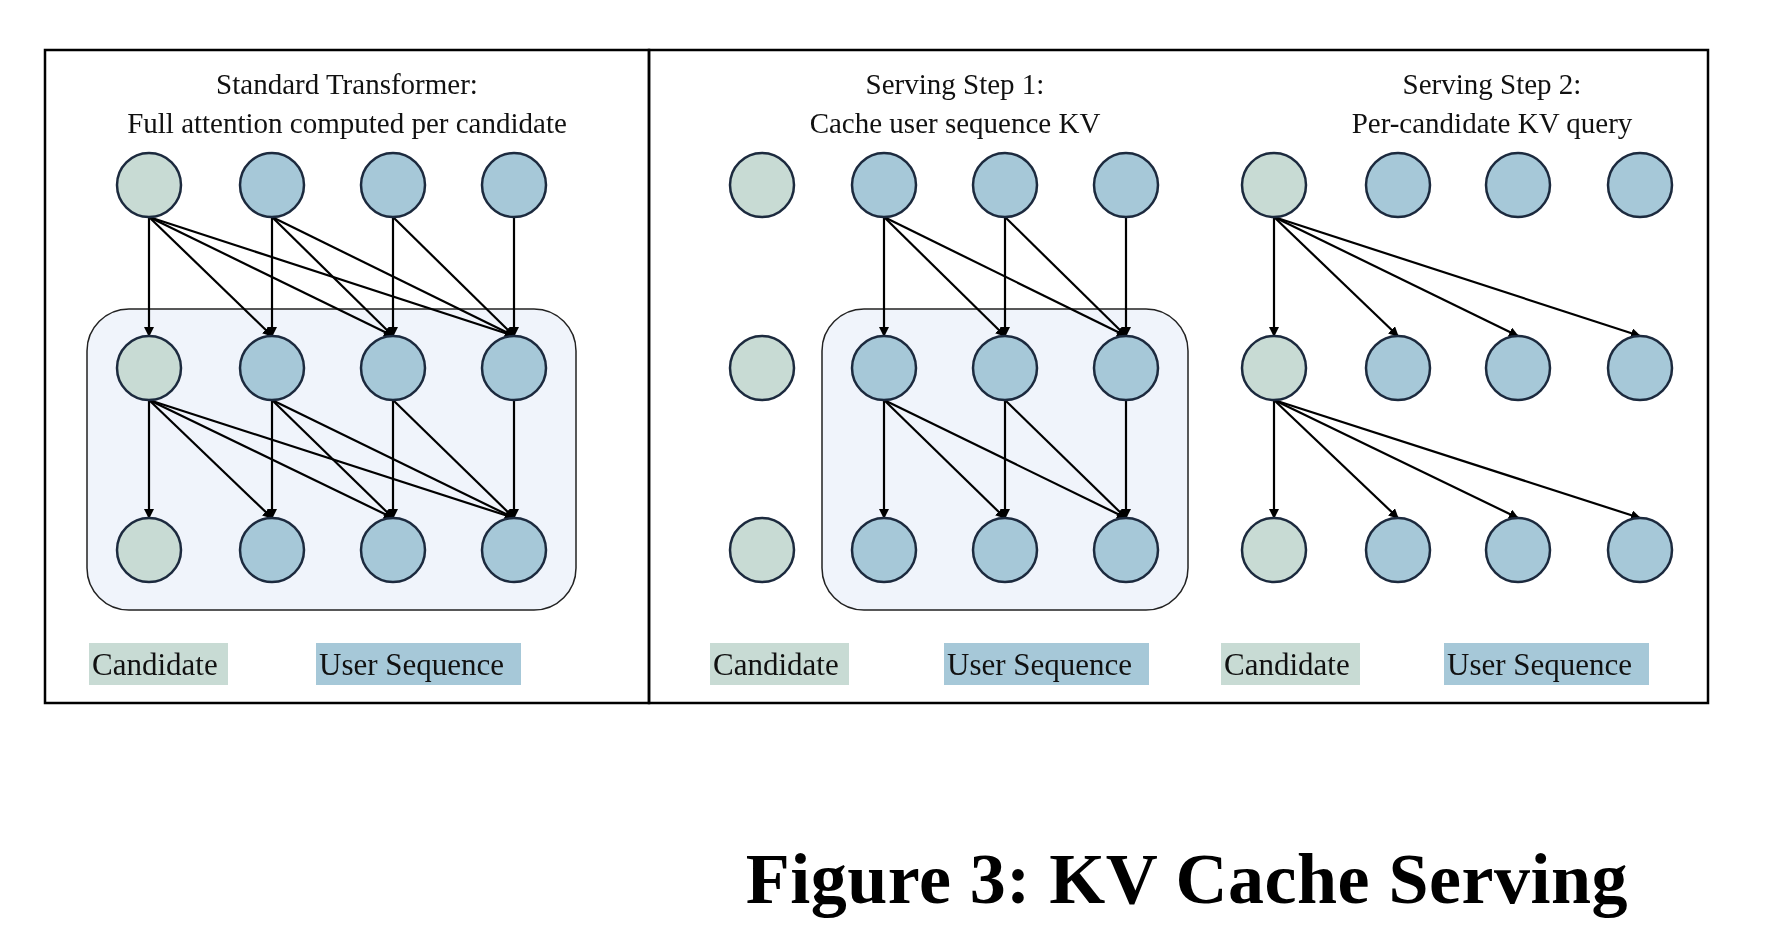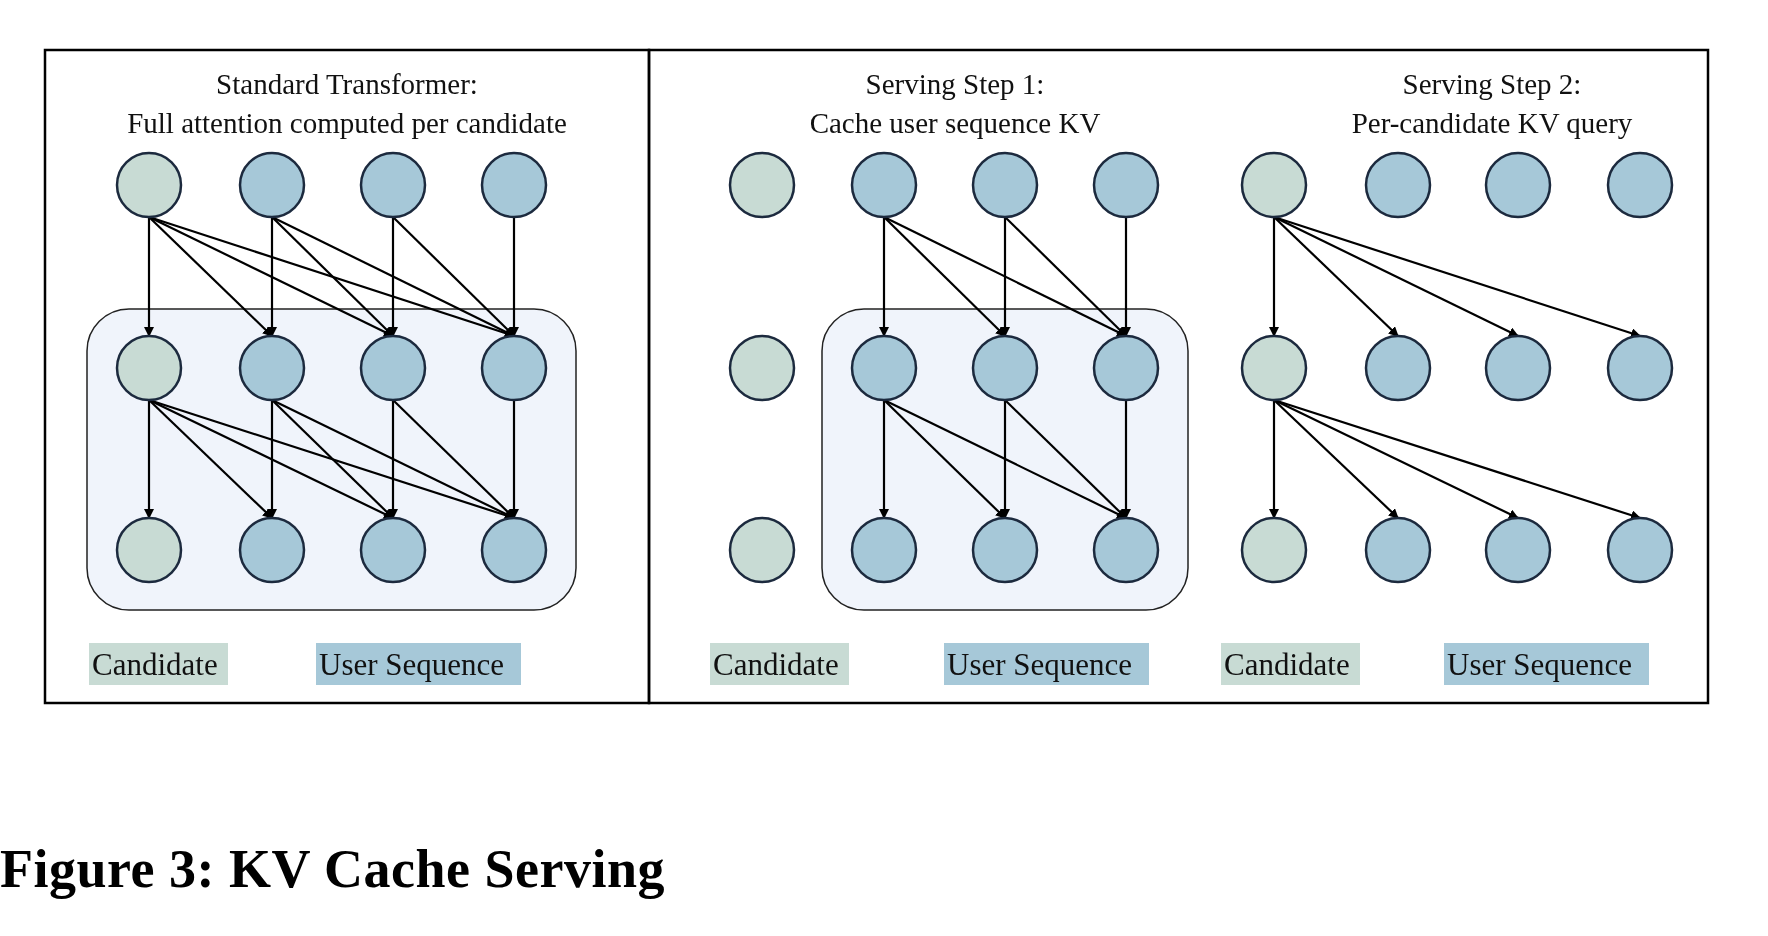--- a/index.html
+++ b/index.html
@@ -1,23 +1,23 @@
 <!DOCTYPE html>
 <html><head>
   <meta charset="utf-8">
   <style>
     html, body { margin: 0; padding: 0; background: #ffffff; }
     body { width: 1768px; height: 936px; position: relative; overflow: hidden; }
     #figure { position: absolute; left: 0; top: 0; }
     .panel-title { font-family: "Liberation Serif", "DejaVu Serif", serif; font-size: 29px; fill: #111; }
     .legend-text { font-family: "Liberation Serif", "DejaVu Serif", serif; font-size: 31px; fill: #111; }
     #caption {
-      position: absolute; left: 0; width: 1628px; top: 838px; text-align: left;
+      position: absolute; left: 0; width: 1628px; top: 838px; text-align: right;
       font-family: "Liberation Serif", "DejaVu Serif", serif; font-weight: bold;
-      font-size: 54px; color: #000; letter-spacing: 0.5px;
+      font-size: 72px; color: #000; letter-spacing: 0.5px;
     }
   </style>
 </head>
 <body>
 
 <svg id="figure" width="1768" height="936" viewBox="0 0 1768 936" xmlns="http://www.w3.org/2000/svg">
   <defs>
     <marker id="arrowhead" markerWidth="10" markerHeight="10" refX="9" refY="5" orient="auto" markerUnits="userSpaceOnUse">
       <path d="M0,0 L10,5 L0,10 z" fill="#000"></path>
     </marker>

